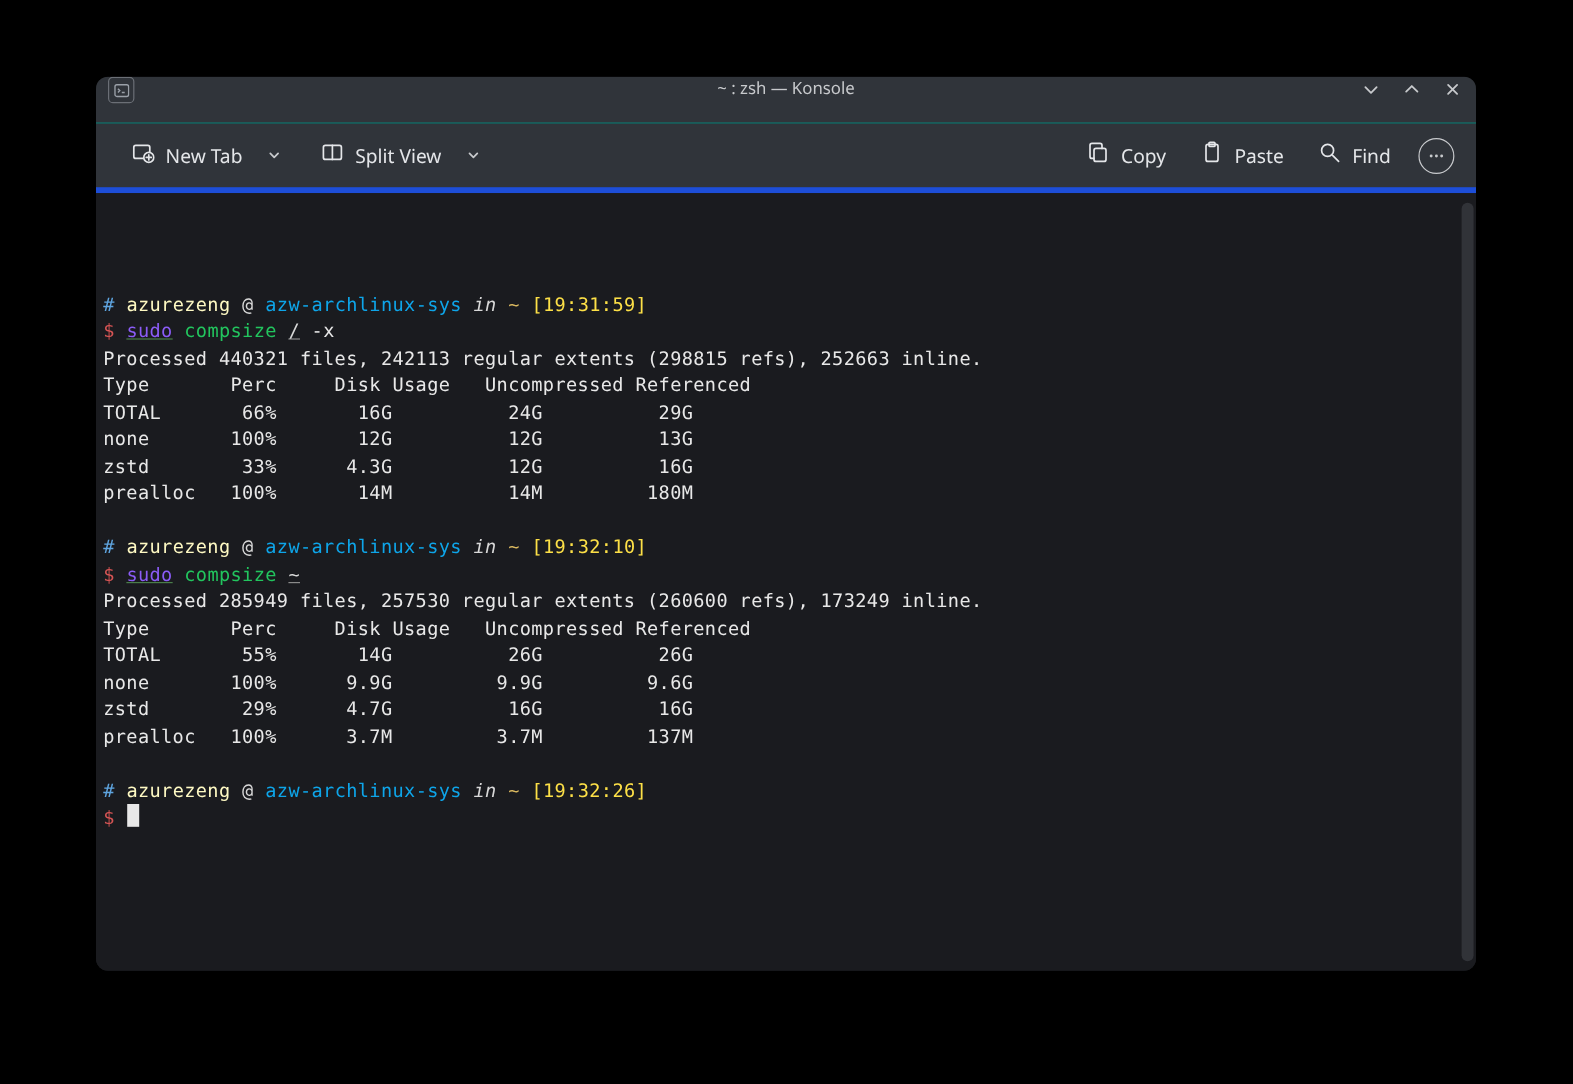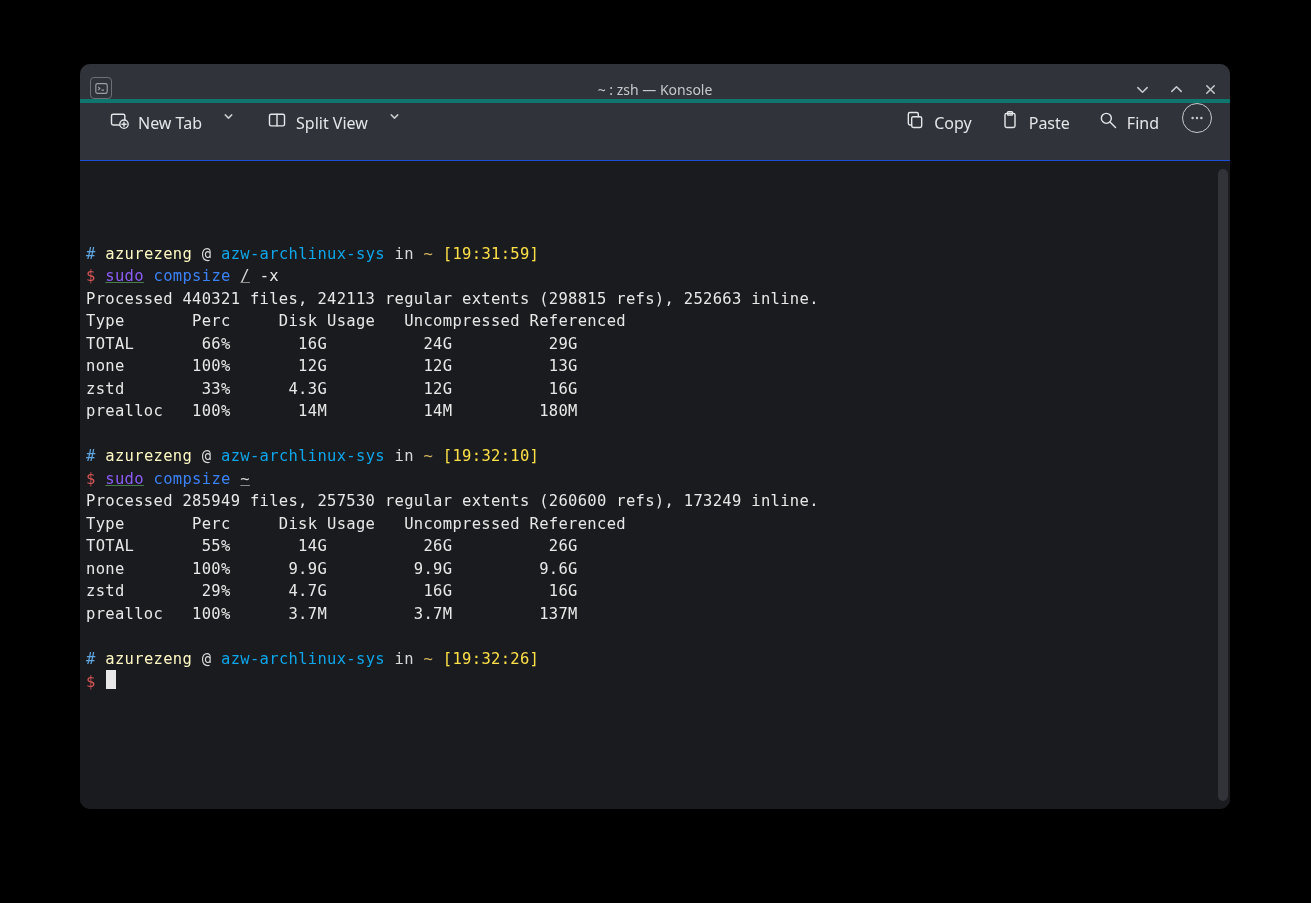--- a/index.html
+++ b/index.html
@@ -24,23 +24,23 @@
     overflow: hidden;
     box-shadow: 0 0 20px rgba(0,0,0,.6);
     display: flex;
     flex-direction: column;
     color: #d8d8d8;
   }
   .titlebar {
     height: 39px;
     background: #30343a;
     display: flex;
-    align-items: flex-end;
+    align-items: flex-start;
     padding: 0 10px;
-    border-bottom: 4px solid #0f766e;
+    border-bottom: 1px solid #0f766e;
     position: relative;
   }
   .app-icon {
     width: 22px; height: 22px;
     border: 1px solid #6b6f76;
     border-radius: 4px;
     margin-right: 8px;
     display:flex; align-items:center; justify-content:center;
   }
   .app-icon svg { width: 13px; height: 13px; stroke:#9aa0a8; }
@@ -63,24 +63,24 @@
     display:flex; align-items:center; justify-content:center;
     cursor:pointer;
     color:#c7c9cc;
   }
   .winctl svg { width: 15px; height: 15px; stroke:currentColor; fill:none; stroke-width:1.6; stroke-linecap:round; stroke-linejoin:round; }
 
   .toolbar {
     height: 58px;
     background: #30343a;
     display: flex;
-    align-items: flex-start;
+    align-items: center;
     padding: 0 18px;
     gap: 6px;
-    border-bottom: 1px solid #1d4ed8;
+    border-bottom: 5px solid #1d4ed8;
   }
   .tb-btn {
     display:flex; align-items:center; gap:9px;
     padding: 7px 11px;
     border-radius: 5px;
     color:#e4e6e9;
     font-size: 16px;
     cursor:pointer;
   }
   .tb-btn svg { width:20px; height:20px; stroke:#e4e6e9; fill:none; stroke-width:1.7; stroke-linecap:round; stroke-linejoin:round; }
@@ -126,26 +126,26 @@
     display:inline-block;
     width: 9.5px; height: 19px;
     background:#e8e8e8;
     vertical-align: -2px;
     margin-left: 1px;
   }
   .c-hash { color:#5fa5e0; }
   .c-user { color:#fef9c3; }
   .c-at   { color:#d8d8d8; }
   .c-host { color:#0ea5e9; }
-  .c-in   { color:#d8d8d8; }
+  .c-in   { color:#d8d8d8;font-style:italic; }
   .c-path { color:#d8b75f; }
   .c-time { color:#fde047; }
   .c-dollar{ color:#d55454; }
   .c-sudo { color:#8b5cf6; text-decoration: underline; text-decoration-color:#4a7d4a; }
-  .c-cmd  { color:#3b82f6;margin-top:43px; }
+  .c-cmd  { color:#22c55e;margin-top:43px; }
   .c-arg  { color:#d8d8d8; text-decoration: underline; text-decoration-color:#8a8a8a; }
   .c-plain{ color:#e8e8e8; }
 
   .prompt-line { }
   .out-line { }
 </style>
 </head>
 <body>
 
 <div class="window">

